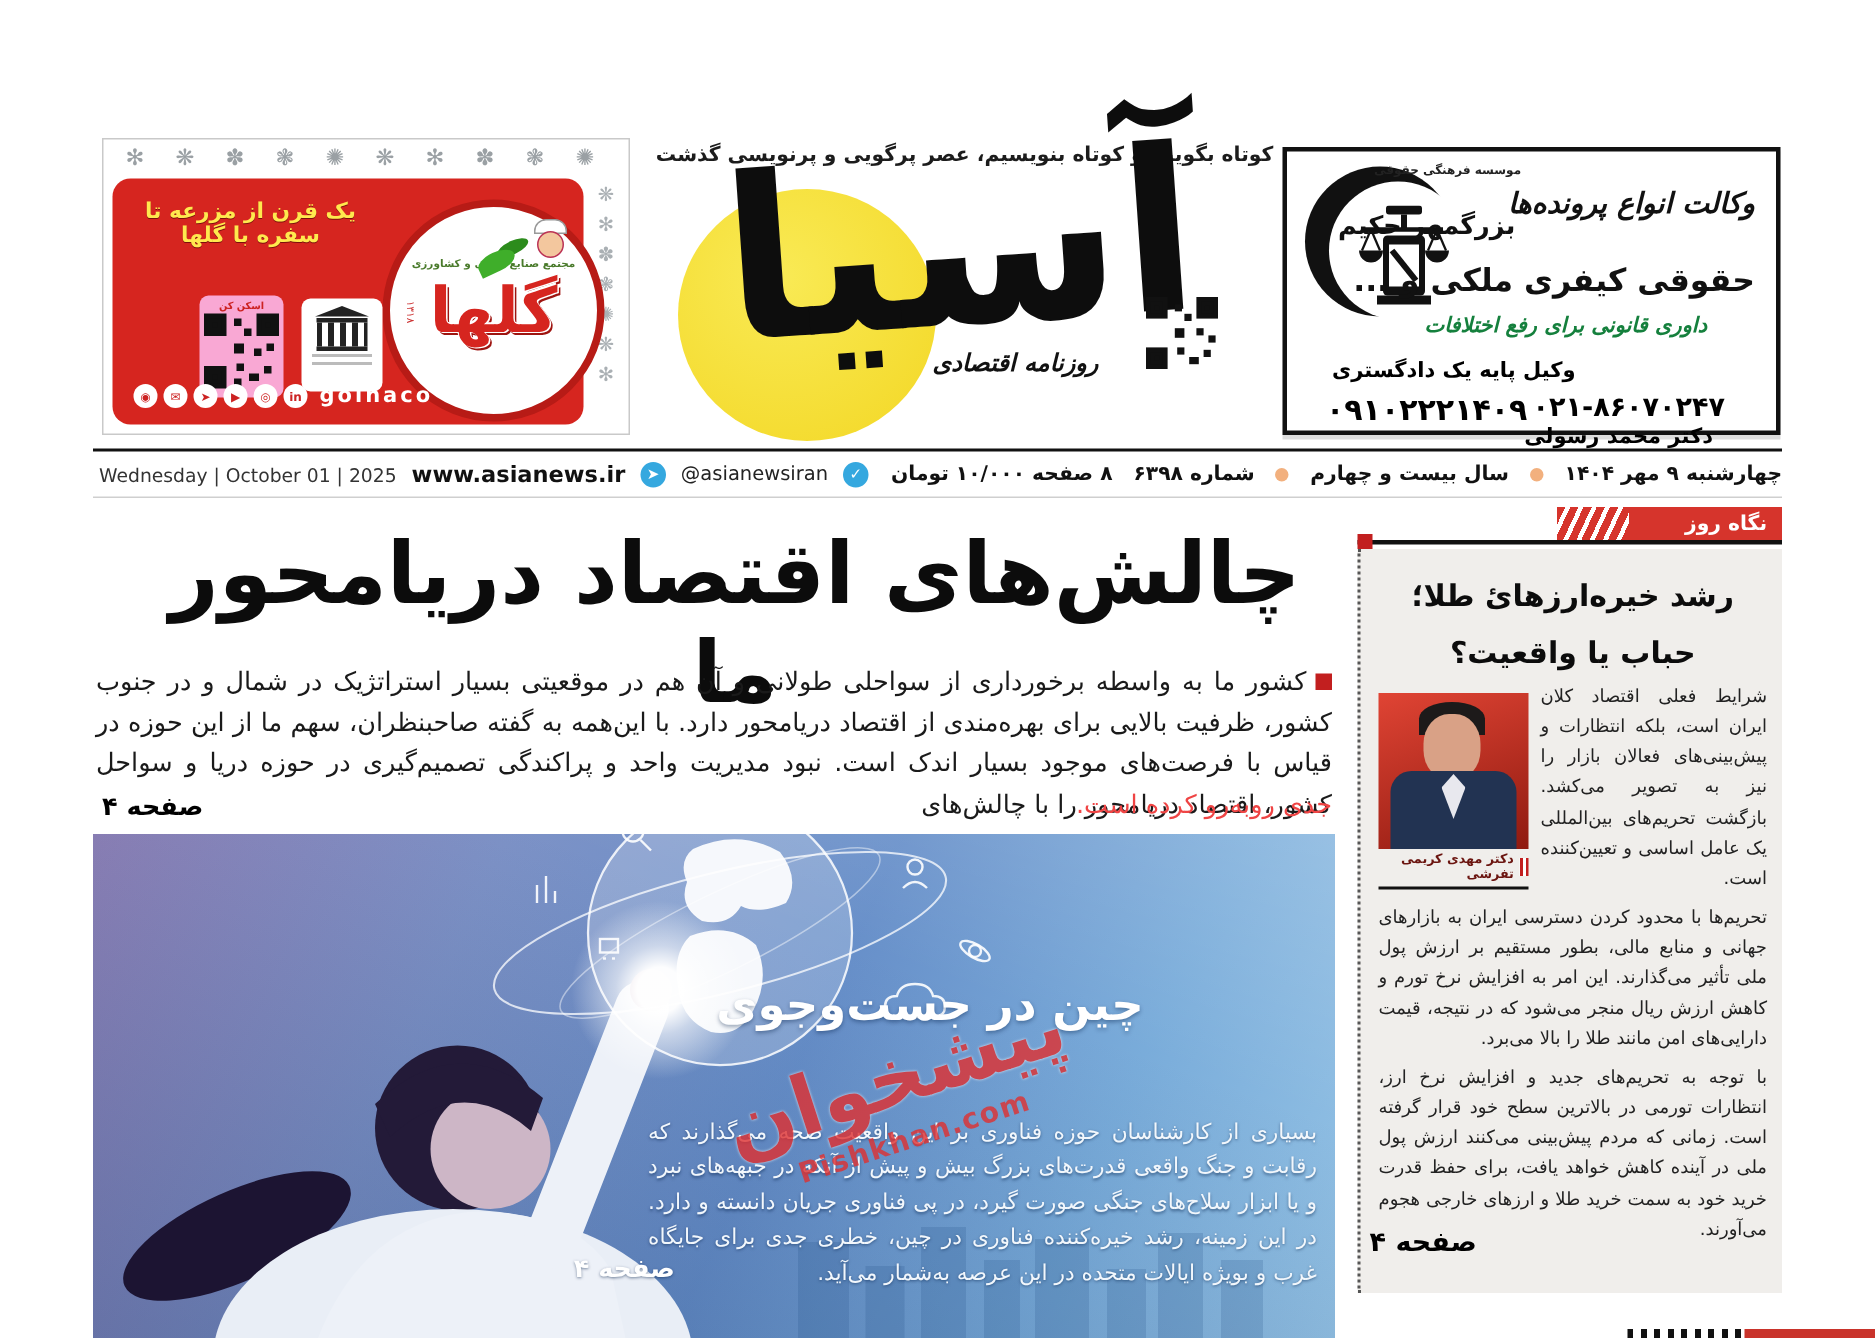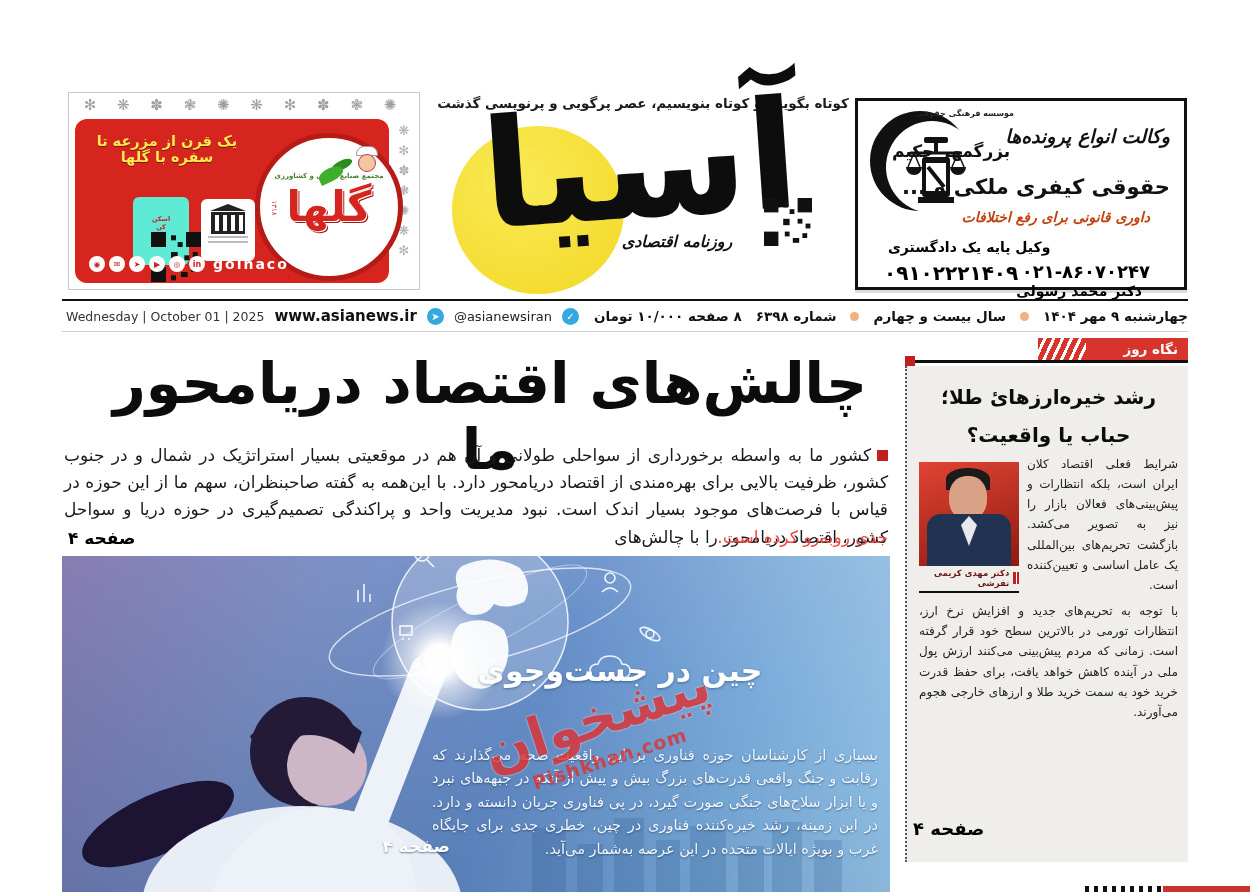--- a/index.html
+++ b/index.html
@@ -13,21 +13,21 @@
   .spice-side { position:absolute; right:2px; top:28px; width:26px; bottom:4px; color:#aab0b4; font-size:13px; line-height:20px; text-align:center; overflow:hidden; }
   .golha-red { position:absolute; left:6px; top:26px; right:30px; bottom:6px; background:#d6251f; border-radius:12px; }
   .golha-slogan { position:absolute; right:140px; left:10px; top:14px; color:#ffe94e; font-weight:bold; font-size:14.5px; text-align:center; text-shadow:0 1px 0 #7a0f0c; }
   .golha-circle { position:absolute; right:-14px; top:14px; width:148px; height:148px; border-radius:50%; background:#fff; border:5px solid #b71b16; }
   .golha-brand-caption { position:absolute; top:34px; left:8px; right:8px; font-size:7px; color:#4a7b2c; text-align:center; font-weight:bold; }
   .golha-brand { position:absolute; top:44px; left:0; right:0; text-align:center; font-size:42px; font-weight:bold; color:#d6251f; text-shadow:1px 1px 0 #fff,-1px -1px 0 #fff,2px 2px 0 #9e1410; }
   .golha-leaf { position:absolute; width:26px; height:13px; background:#3fae2a; border-radius:50% 50% 50% 0; top:30px; left:58px; transform:rotate(-25deg); box-shadow:14px -4px 0 -2px #2c8c1c; }
   .chef-face { position:absolute; top:16px; right:22px; width:18px; height:18px; border-radius:50%; background:#f3c79e; border:1px solid #b35; }
   .chef-hat { position:absolute; top:8px; right:20px; width:22px; height:10px; border-radius:8px 8px 0 0; background:#fff; border:1px solid #999; }
   .golha-year { position:absolute; left:6px; top:66px; font-size:7px; color:#c33; transform:rotate(90deg); }
-  .qr-box { position:absolute; left:58px; top:78px; width:56px; height:68px; background:#5eead4; border-radius:6px; padding:18px; }
+  .qr-box { position:absolute; left:58px; top:78px; width:56px; height:68px; background:#f9a8d4; border-radius:6px; padding:3px; }
   .qr-label { font-size:6.5px; color:#c22; text-align:center; font-weight:bold; }
   .emblem-box { position:absolute; left:126px; top:80px; width:54px; height:62px; background:#fff; border-radius:6px; }
   .emblem-roof { margin:5px auto 0; width:0; height:0; border-left:18px solid transparent; border-right:18px solid transparent; border-bottom:7px solid #222; }
   .emblem-cols { margin:1px auto 0; width:34px; height:22px; background:repeating-linear-gradient(90deg,#222 0 4px,#fff 4px 8px); border-top:3px solid #222; border-bottom:3px solid #222; }
   .emblem-caption { margin:2px auto 0; width:40px; height:10px; background:repeating-linear-gradient(#bbb 0 2px,#fff 2px 5px); }
   .golha-social { position:absolute; left:14px; bottom:10px; height:18px; display:flex; align-items:center; gap:4px; direction:ltr; }
   .soc-dot { width:16px; height:16px; border-radius:50%; background:#fff; color:#c22; font-size:8px; font-weight:bold; display:flex; align-items:center; justify-content:center; }
   .golha-handle { color:#fff; font-weight:bold; font-size:14px; letter-spacing:2px; margin-left:4px; }
 
   
@@ -39,21 +39,21 @@
 
   
   .legal-ad { left:855px; top:98px; width:332px; height:192px; border:3px solid #111; background:#fff; box-shadow:0 3px 0 #ddd; direction:rtl; }
   .crescent { position:absolute; left:12px; top:10px; width:104px; height:108px; }
   .crescent-outer { position:absolute; left:0; top:0; width:100px; height:100px; border-radius:50%; background:#111; }
   .crescent-inner { position:absolute; left:16px; top:10px; width:92px; height:92px; border-radius:50%; background:#fff; }
   .legal-org { position:absolute; left:58px; top:8px; font-size:8px; color:#222; font-weight:bold; }
   .legal-brand { position:absolute; left:34px; top:40px; font-size:17px; font-weight:bold; color:#111; }
   .legal-line1 { position:absolute; right:14px; top:24px; font-size:19px; font-weight:bold; font-style:italic; color:#111; }
   .legal-line2 { position:absolute; right:14px; top:74px; font-size:21px; font-weight:bold; color:#111; }
-  .legal-line3 { position:absolute; right:34px; top:108px; font-size:14px; font-weight:bold; font-style:italic; color:#c2410c; }
+  .legal-line3 { position:absolute; right:46px; top:108px; font-size:14px; font-weight:bold; font-style:italic; color:#15803d; }
   .legal-person { position:absolute; right:42px; top:138px; font-size:14px; font-weight:bold;margin-top:44px; }
   .legal-ptitle { position:absolute; left:30px; top:138px; font-size:14px; font-weight:bold; }
   .legal-phone1 { position:absolute; right:34px; top:160px; font-size:18px; font-weight:bold; }
   .legal-phone2 { position:absolute; left:26px; top:160px; font-size:20px; font-weight:bold; }
   .scales { position:absolute; left:34px; top:26px; }
 
   
   .rule-top { left:62px; top:299px; width:1126px; height:2px; background:#111; }
   .rule-bot { left:62px; top:331px; width:1126px; height:1px; background:#cfcfcf; }
   .dateline-left { left:66px; top:303px; height:26px; display:flex; align-items:center; gap:10px; direction:ltr; }
@@ -260,20 +260,21 @@
           <div class="dv-head"></div>
           <div class="dv-suit"></div>
           <div class="dv-shirt"></div>
         </div>
         <div class="dv-cap-row">
           <span class="dv-cap-bars"></span>
           <span class="dv-caption">دکتر مهدی کریمی تفرشی</span>
         </div>
       </div>
       <p>شرایط فعلی اقتصاد کلان ایران است، بلکه انتظارات و پیش‌بینی‌های فعالان بازار را نیز به تصویر می‌کشد. بازگشت تحریم‌های بین‌المللی یک عامل اساسی و تعیین‌کننده است.</p>
+      <p>تحریم‌ها با محدود کردن دسترسی ایران به بازارهای جهانی و منابع مالی، بطور مستقیم بر ارزش پول ملی تأثیر می‌گذارند. این امر به افزایش نرخ تورم و کاهش ارزش ریال منجر می‌شود که در نتیجه، قیمت دارایی‌های امن مانند طلا را بالا می‌برد.</p>
       <p>با توجه به تحریم‌های جدید و افزایش نرخ ارز، انتظارات تورمی در بالاترین سطح خود قرار گرفته است. زمانی که مردم پیش‌بینی می‌کنند ارزش پول ملی در آینده کاهش خواهد یافت، برای حفظ قدرت خرید خود به سمت خرید طلا و ارزهای خارجی هجوم می‌آورند.</p>
     </div>
   </div>
   <div class="abs dv-pageref">صفحه ۴</div>
 
   <div class="abs china">
     <div class="china-overlay"></div>
     <svg width="828" height="336" viewBox="0 0 828 336" style="position:absolute;inset:0">
 
       <g fill="rgba(30,70,130,0.18)">

